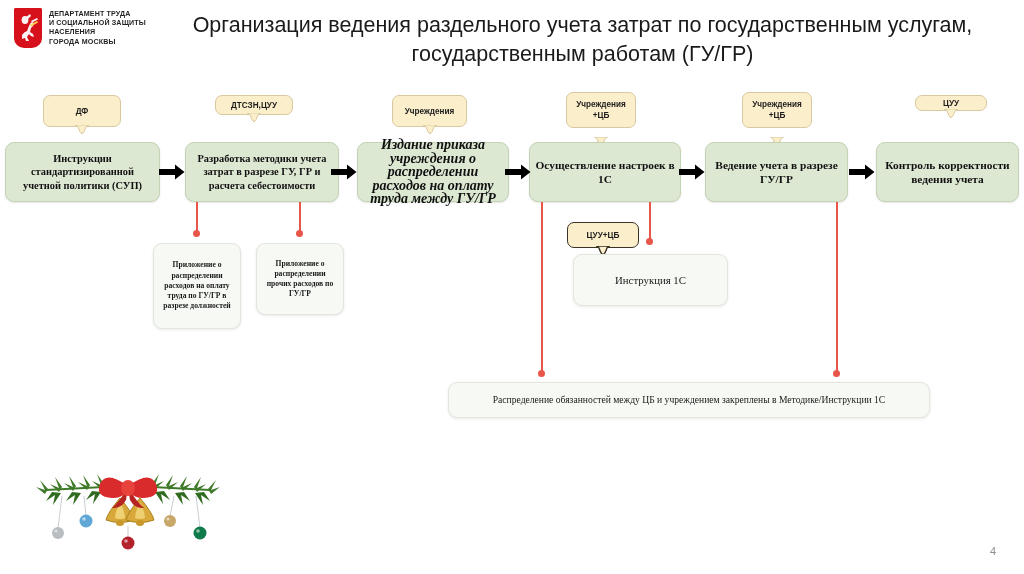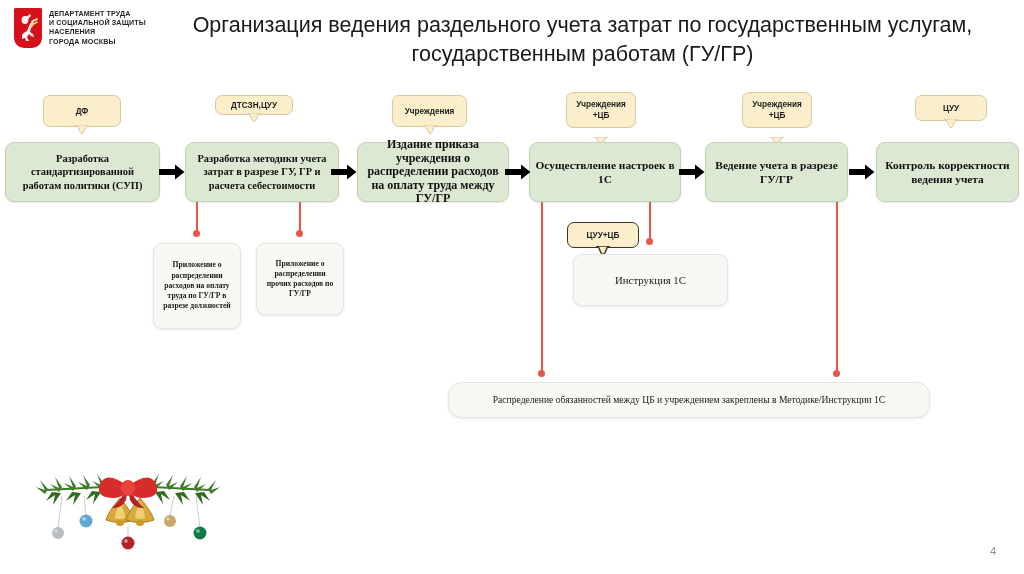--- a/index.html
+++ b/index.html
@@ -105,21 +105,21 @@
     align-items: center;
     justify-content: center;
     text-align: center;
     padding: 3px 5px;
     font-family: "Liberation Serif", serif;
     font-weight: bold;
     color: #111111;
     box-shadow: 0 1px 2px rgba(0,0,0,0.10);
   }
   .proc.sz-a { font-size: 10.4px; line-height: 13.2px; }
-  .proc.sz-b { font-size: 12px;  line-height: 13.5px; }
+  .proc.sz-b { font-size: 14px;  line-height: 13.5px; font-style: italic; }
   .proc.sz-c { font-size: 11.4px; line-height: 14px; }
 
   
   .arrow {
     position: absolute;
     width: 26px;
     height: 16px;
   }
 
   
@@ -134,21 +134,21 @@
     justify-content: center;
     text-align: center;
     padding: 4px 6px;
     font-family: "Liberation Serif", serif;
     font-weight: bold;
     color: #1a1a1a;
     box-shadow: 0 1px 3px rgba(0,0,0,0.09);
   }
   .note.sz-s { font-size: 7.6px; line-height: 10.2px; }
   .note.sz-m { font-size: 10.8px; line-height: 14px; font-weight: normal; }
-  .note.sz-w { font-size: 9.6px; line-height: 12.6px; font-weight: normal; border-radius: 14px; }
+  .note.sz-w { font-size: 9.6px; line-height: 12.6px; font-weight: normal; }
 
   
   .rline {
     position: absolute;
     width: 1.6px;
     background: #e8564a;
   }
   .rdot {
     position: absolute;
     width: 7px;
@@ -244,31 +244,31 @@
   <div class="callout" style="left:742px; top:92px;  width:70px;  height:36px; white-space:pre-line;">
     <span>Учреждения
 +ЦБ</span>
     <span class="tail">
       <svg width="14" height="10" viewBox="0 0 14 10">
           <path d="M0 0 Q2 0 3 2 Q5 8 7 9 Q9 8 11 2 Q12 0 14 0 Z" fill="#fbeecb" stroke="#d9c9a0" stroke-width="1"></path>
         </svg>
     </span>
   </div>
 
-  <div class="callout" style="left:915px; top:95px;  width:72px;  height:26px;">
+  <div class="callout" style="left:915px; top:95px;  width:72px;  height:16px;">
     <span>ЦУУ</span>
     <span class="tail">
       <svg width="14" height="10" viewBox="0 0 14 10">
           <path d="M0 0 Q2 0 3 2 Q5 8 7 9 Q9 8 11 2 Q12 0 14 0 Z" fill="#fbeecb" stroke="#d9c9a0" stroke-width="1"></path>
         </svg>
     </span>
   </div>
 
   <div class="proc sz-a" style="left:5px;   top:142px; width:155px; height:60px;">
-    <span>Разработка стандартизированной работам политики (СУП)</span>
+    <span>Инструкции стандартизированной учетной политики (СУП)</span>
   </div>
   <div class="proc sz-a" style="left:185px; top:142px; width:154px; height:60px;">
     <span>Разработка методики учета затрат в разрезе ГУ, ГР и расчета себестоимости</span>
   </div>
   <div class="proc sz-b" style="left:357px; top:142px; width:152px; height:60px;">
     <span>Издание приказа учреждения о распределении расходов на оплату труда между ГУ/ГР</span>
   </div>
   <div class="proc sz-c" style="left:529px; top:142px; width:152px; height:60px;">
     <span>Осуществление настроек в 1С</span>
   </div>

